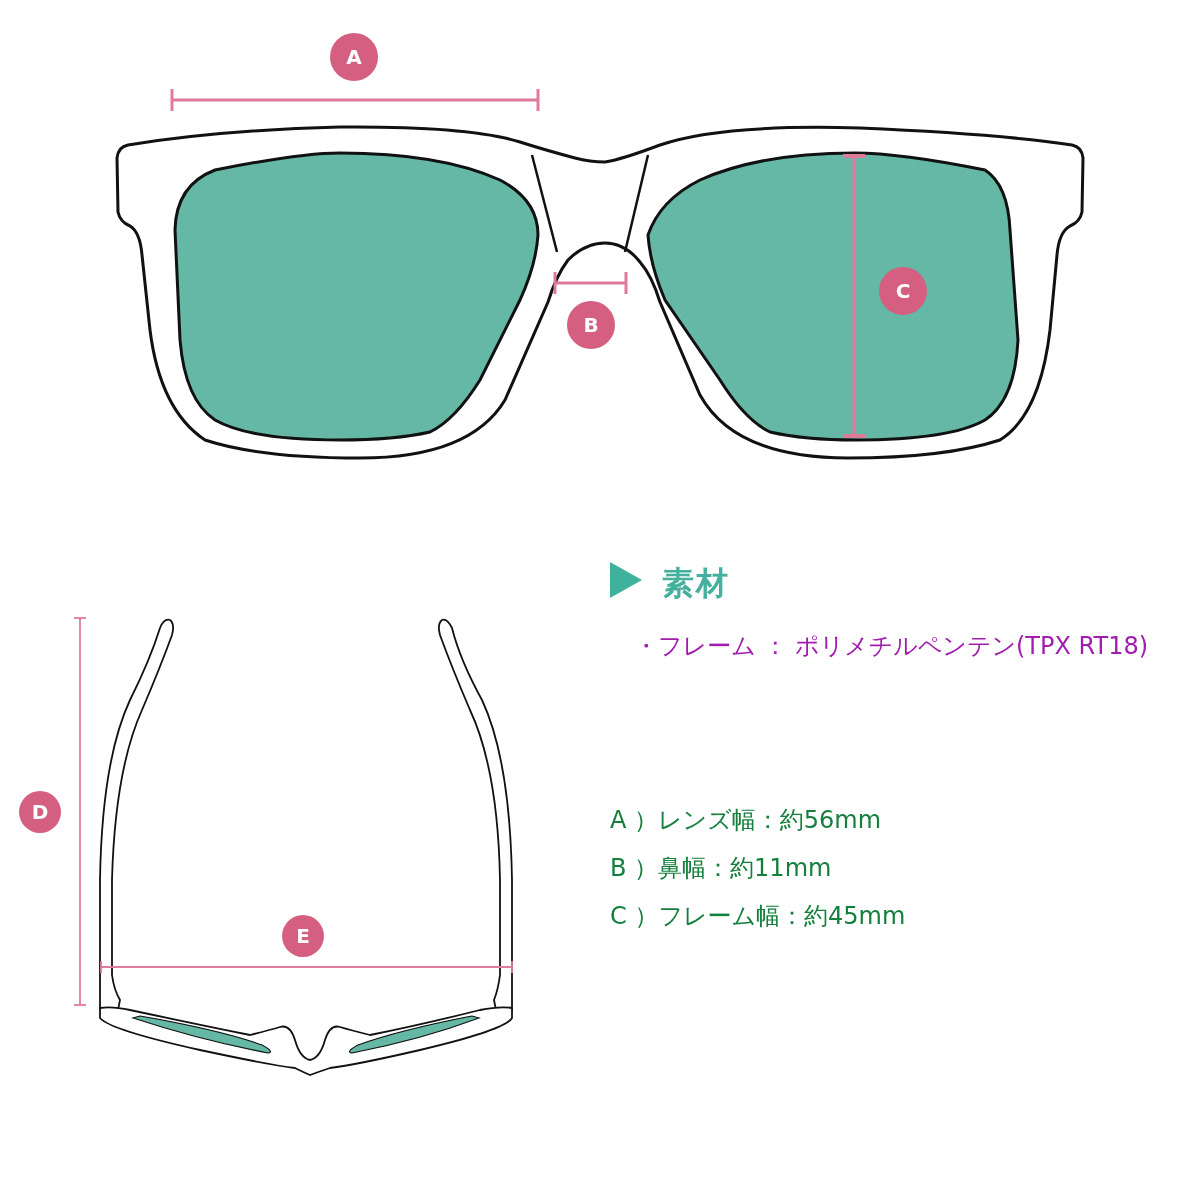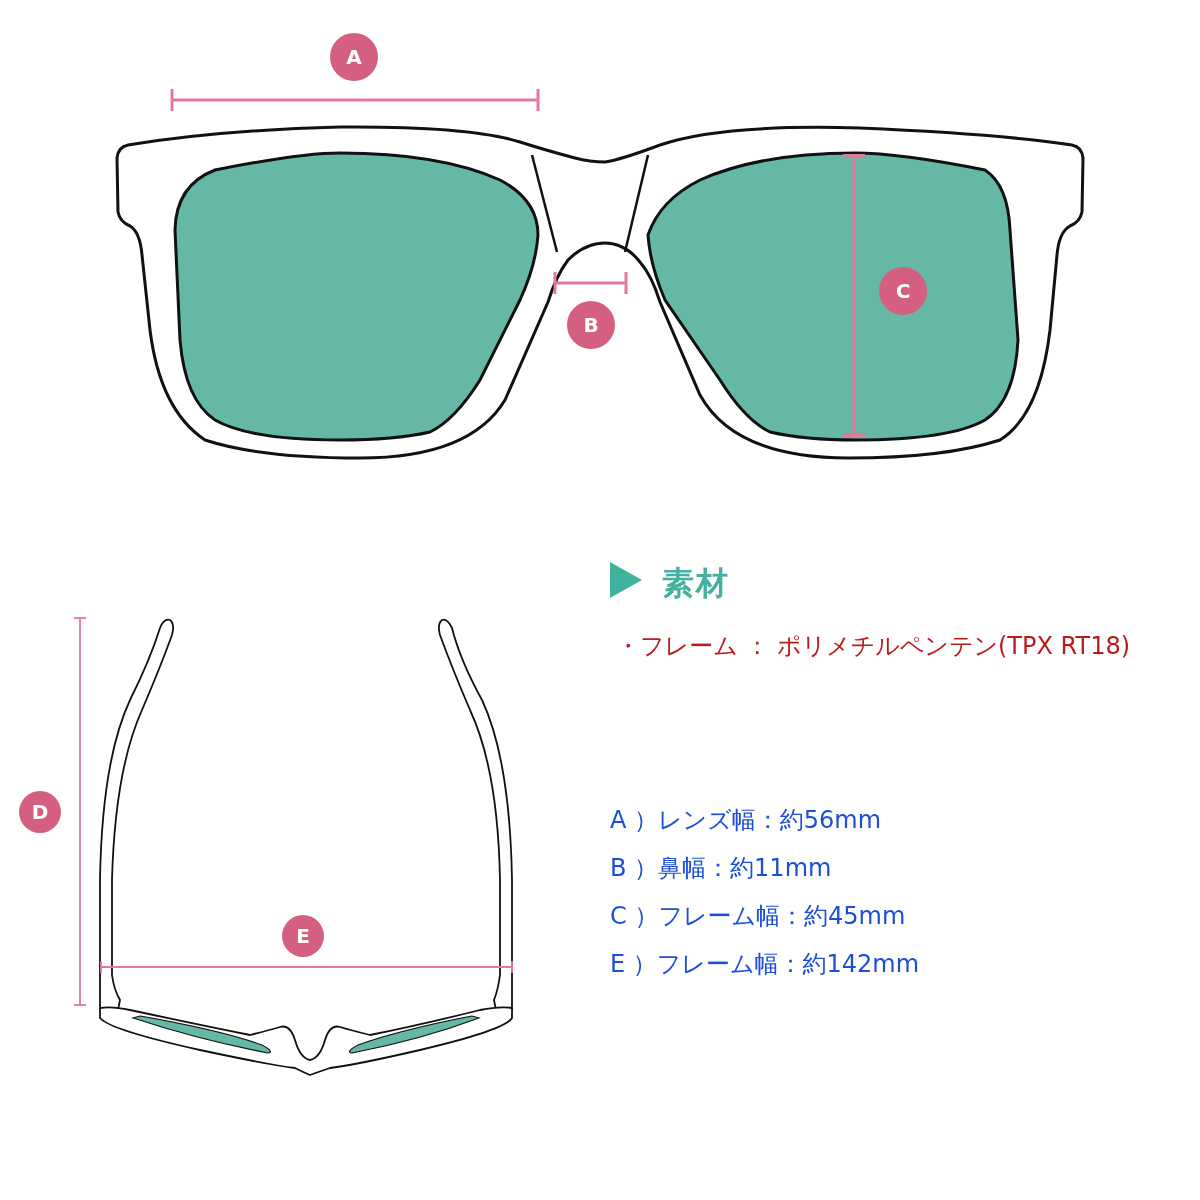--- a/index.html
+++ b/index.html
@@ -5,22 +5,22 @@
   html, body { margin: 0; padding: 0; background: #ffffff; }
   body { width: 1200px; height: 1200px; position: relative; overflow: hidden; font-family: "DejaVu Sans", sans-serif; }
   .diagram { position: absolute; left: 0; top: 0; width: 1200px; height: 1200px; }
   .badge-text { font-family: "DejaVu Sans", sans-serif; font-weight: bold; font-size: 20px; fill: #ffffff; }
   .section { position: absolute; left: 610px; }
   .section-head { display: flex; align-items: flex-start; height: 50px; }
   .tri { width: 0; height: 0; border-top: 18px solid transparent; border-bottom: 18px solid transparent; border-left: 32px solid #3fb19c; margin-right: 20px; }
   .section-title { color: #45b09e; font-size: 32px; font-weight: bold; letter-spacing: 2px; }
   .materials { top: 562px; }
   .dims { top: 780px; }
-  .mat-line { font-size: 24px; color: #b91c1c; height: 44px; line-height: 44px; white-space: nowrap; margin-left: 6px; }
-  .dim-line { font-size: 24px; color: #1d4ed8; height: 48px; line-height: 48px; white-space: nowrap; margin-top: 0; }
+  .mat-line { font-size: 24px; color: #a21caf; height: 44px; line-height: 44px; white-space: nowrap; margin-left: 24px; }
+  .dim-line { font-size: 24px; color: #15803d; height: 48px; line-height: 48px; white-space: nowrap; margin-top: 0; }
   .dim-list { margin-top: 16px; }
   .mat-list { margin-top: 12px; }
 </style>
 </head>
 <body>
 
 <svg class="diagram" width="1200" height="1200" viewBox="0 0 1200 1200" xmlns="http://www.w3.org/2000/svg">
 
   <g>
 
@@ -112,15 +112,14 @@
   <div class="mat-list">
     <div class="mat-line">・フレーム ： ポリメチルペンテン(TPX RT18)</div>
   </div>
 </div>
 
 <div class="section dims">
   <div class="dim-list">
     <div class="dim-line">A ）レンズ幅：約56mm</div>
     <div class="dim-line">B ）鼻幅：約11mm</div>
     <div class="dim-line">C ）フレーム幅：約45mm</div>
-    <div class="dim-line">E ）フレーム幅：約142mm</div>
   </div>
 </div>
 
 </body></html>

